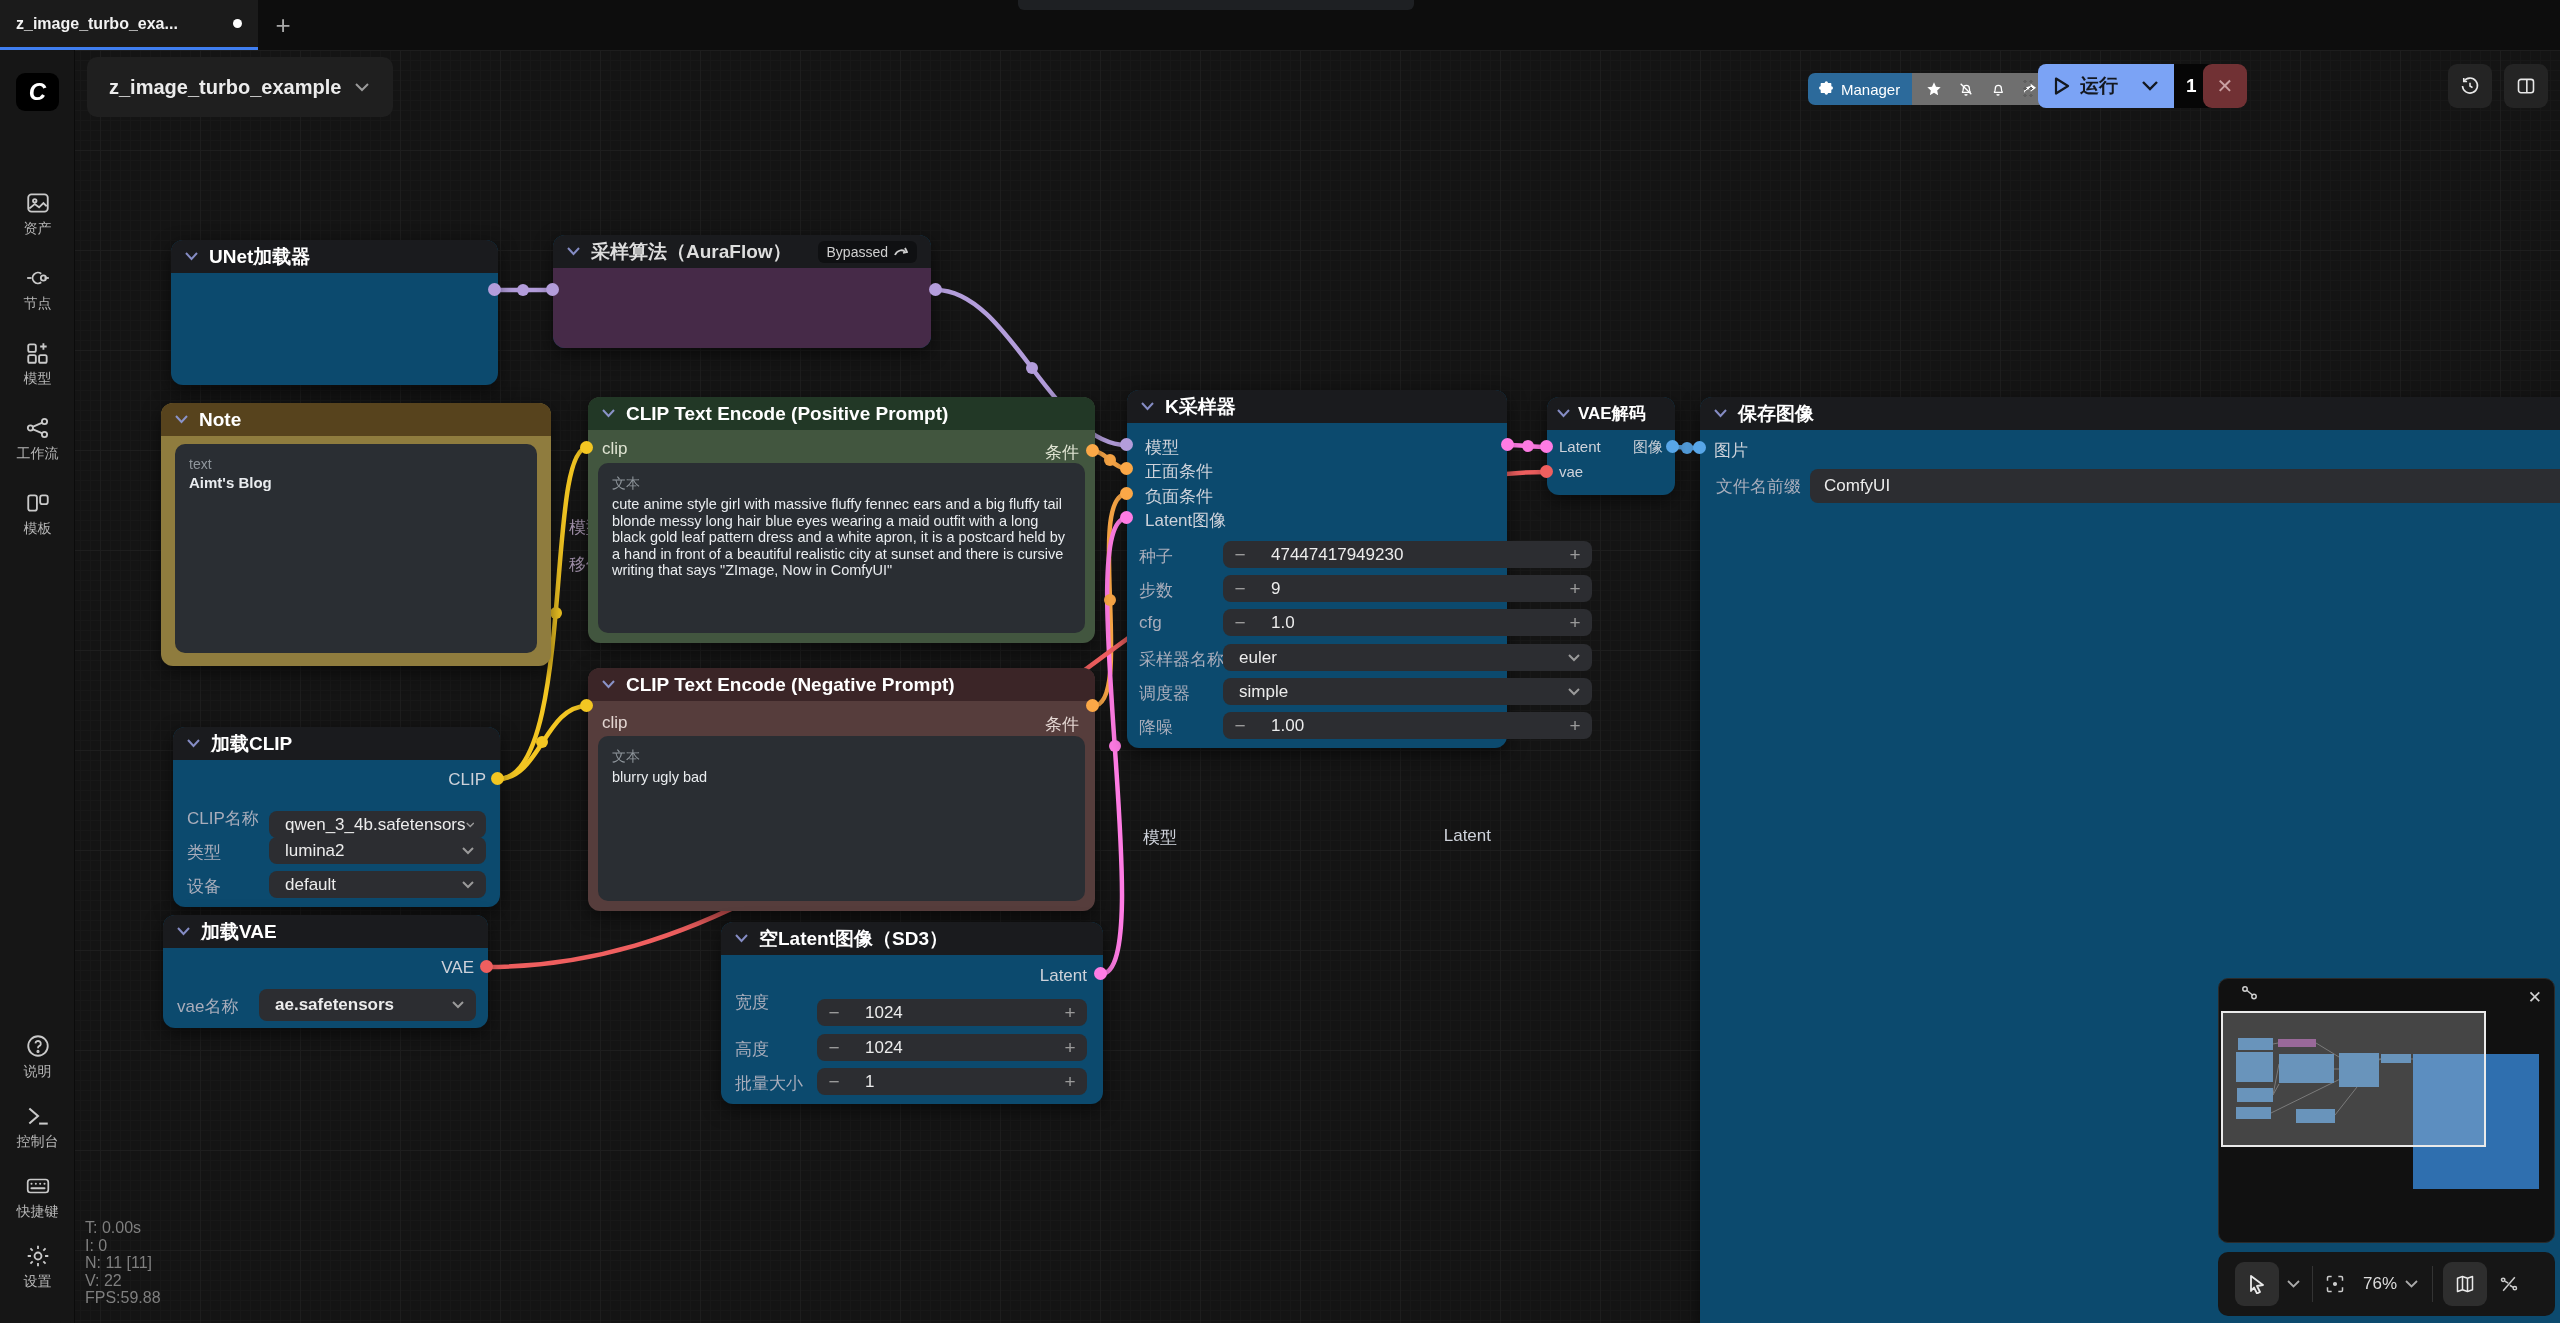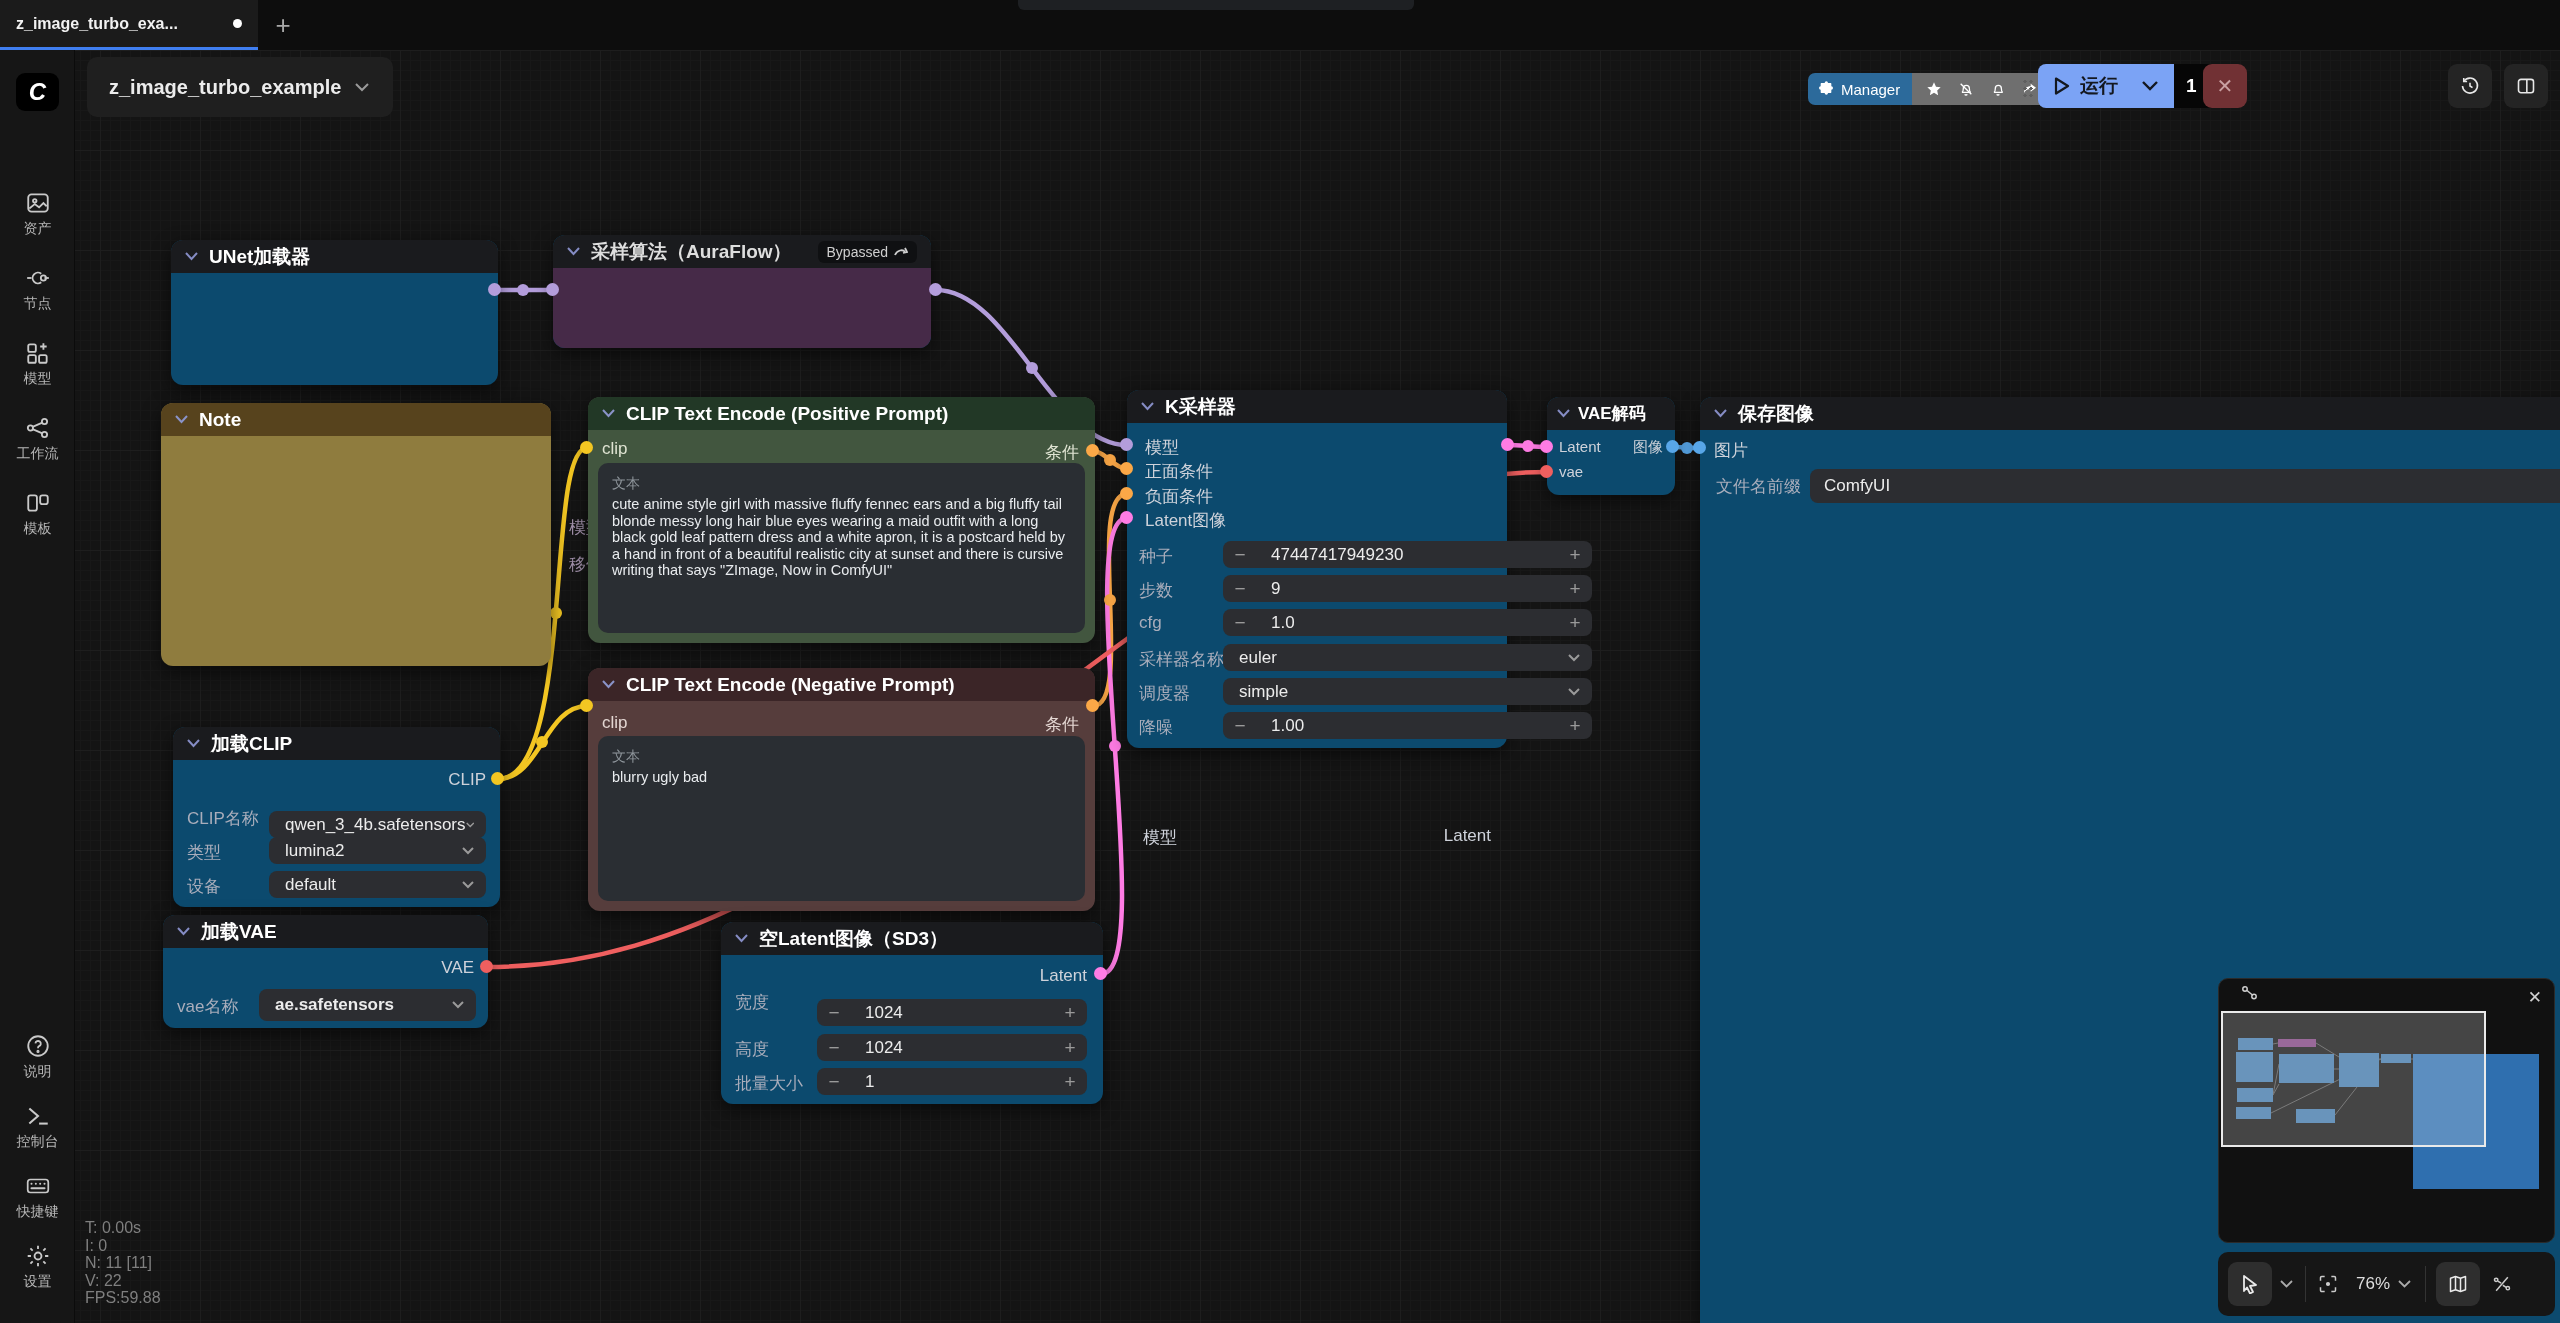--- a/index.html
+++ b/index.html
@@ -105,21 +105,21 @@
     border:1px solid #2a2a2a; border-radius:10px; z-index:40; }
   #mm-viewport { position:absolute; left:2px; top:32px; width:265px; height:136px;
     background:rgba(255,255,255,.22); border:2px solid #eaeaea; z-index:3; }
   .mm-node { position:absolute; background:#3f76a8; z-index:2; }
   .mm-node.purple { background:#7d3f7d; }
   .mm-node.big { background:#2f6faf; }
   #mm-close { position:absolute; right:12px; top:8px; color:#cfcfcf; font-size:17px; z-index:4; }
   #mm-linkicon { position:absolute; left:22px; top:6px; z-index:4; }
 
   #zoombar { position:absolute; left:2218px; top:1252px; width:337px; height:64px; background:#161616;
-    border-radius:10px; z-index:40; display:flex; align-items:center; }
+    border-radius:10px; z-index:40; display:flex; align-items:center;padding-left:7px; }
   .zb-btn { width:44px; height:44px; border-radius:9px; display:flex; align-items:center; justify-content:center; }
   .zb-btn.dark { background:#2e2e2e; }
   .zb-div { width:1px; height:36px; background:#333; }
   #zoom-pct { color:#dddddd; font-size:17px; }
 
   svg { display:block; }
   .nohl { user-select:none; }
 </style>
 </head>
 <body class="nohl">
@@ -197,20 +197,24 @@
     <span class="plus">+</span>
   </div>
 </div>
 
 <div class="node" id="node-note" style="left:161px;top:403px;width:390px;height:263px">
   <div class="nhead">
     <svg class="chev" width="13" height="9" viewBox="0 0 13 9">
         <path d="M1 1l5.5 6L12 1" stroke="#8a93c8" stroke-width="2" fill="none"></path>
       </svg>
     <span class="tt">Note</span>
+  </div>
+  <div class="txtarea" style="left:14px;top:41px;width:362px;height:209px">
+    <div class="tl">text</div>
+    <div class="tx" style="font-weight:bold;font-size:15px">Aimt's Blog</div>
   </div>
 </div>
 
 <div class="node" id="node-positive" style="left:588px;top:397px;width:507px;height:246px">
   <div class="nhead">
     <svg class="chev" width="13" height="9" viewBox="0 0 13 9">
         <path d="M1 1l5.5 6L12 1" stroke="#8a93c8" stroke-width="2" fill="none"></path>
       </svg>
     <span class="tt">CLIP Text Encode (Positive Prompt)</span>
   </div>

